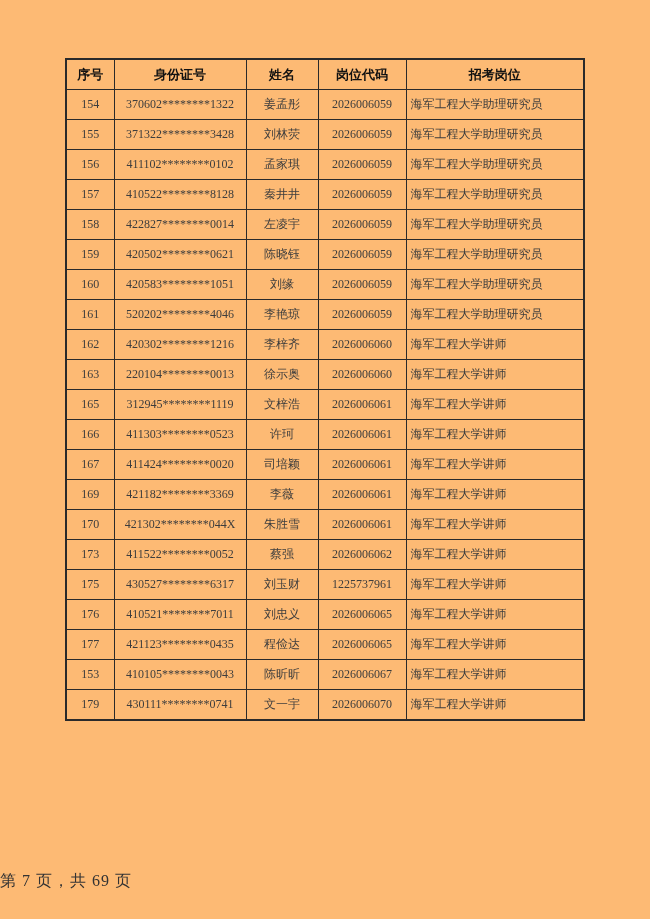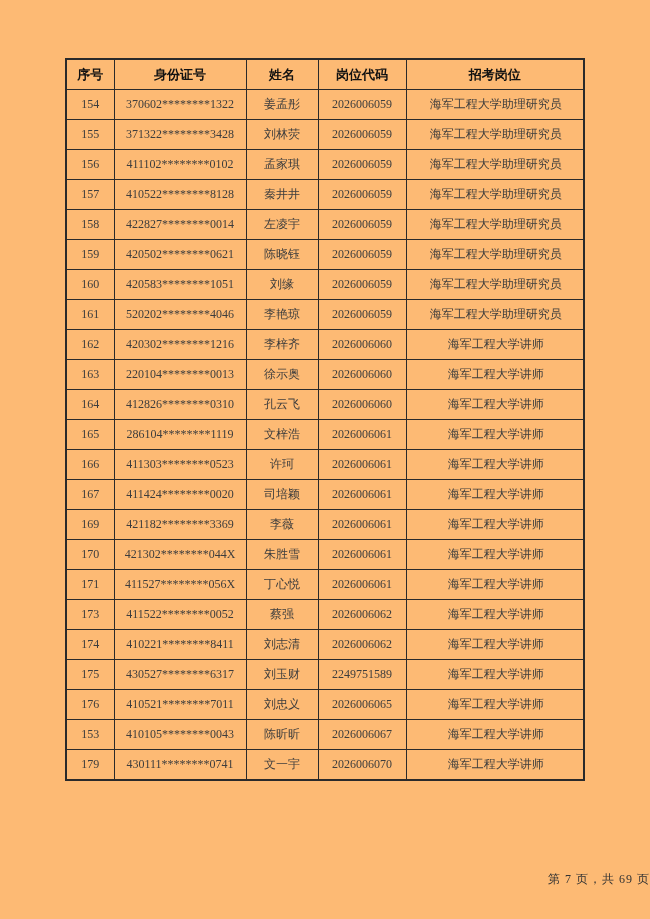--- a/index.html
+++ b/index.html
@@ -42,31 +42,31 @@
     border: 1px solid #2a2a2a;
     font-size: 12px;
     font-weight: normal;
     color: #3d3d3d;
     text-align: center;
     padding: 0 2px;
     white-space: nowrap;
     overflow: hidden;
   }
   table.roster td.col4 {
-    text-align: center;
+    text-align: left;
     padding-left: 4px;
     font-family: Liberation Mono, monospace;
   }
   .footer {
     position: absolute;
     left: 0;
     top: 871px;
     width: 100%;
-    text-align: right;
-    font-size: 12px;
+    text-align: left;
+    font-size: 16px;
     color: #333333;
     letter-spacing: 1px;
   }
 </style>
 </head>
 <body>
 
 <div class="page">
   <table class="roster">
     <colgroup>
@@ -150,29 +150,22 @@
           <td class="col4">海军工程大学讲师</td>
         </tr>
         <tr>
           <td class="col0">163</td>
           <td class="col1">220104********0013</td>
           <td class="col2">徐示奥</td>
           <td class="col3">2026006060</td>
           <td class="col4">海军工程大学讲师</td>
         </tr>
         <tr>
-          <td class="col0">164</td>
-          <td class="col1">412826********0310</td>
-          <td class="col2">孔云飞</td>
-          <td class="col3">2026006060</td>
-          <td class="col4">海军工程大学讲师</td>
-        </tr>
-        <tr>
           <td class="col0">165</td>
-          <td class="col1">286104********1119</td>
+          <td class="col1">312945********1119</td>
           <td class="col2">文梓浩</td>
           <td class="col3">2026006061</td>
           <td class="col4">海军工程大学讲师</td>
         </tr>
         <tr>
           <td class="col0">166</td>
           <td class="col1">411303********0523</td>
           <td class="col2">许珂</td>
           <td class="col3">2026006061</td>
           <td class="col4">海军工程大学讲师</td>
@@ -188,55 +181,48 @@
           <td class="col0">169</td>
           <td class="col1">421182********3369</td>
           <td class="col2">李薇</td>
           <td class="col3">2026006061</td>
           <td class="col4">海军工程大学讲师</td>
         </tr>
         <tr>
           <td class="col0">170</td>
           <td class="col1">421302********044X</td>
           <td class="col2">朱胜雪</td>
-          <td class="col3">2026006061</td>
-          <td class="col4">海军工程大学讲师</td>
-        </tr>
-        <tr>
-          <td class="col0">171</td>
-          <td class="col1">411527********056X</td>
-          <td class="col2">丁心悦</td>
           <td class="col3">2026006061</td>
           <td class="col4">海军工程大学讲师</td>
         </tr>
         <tr>
           <td class="col0">173</td>
           <td class="col1">411522********0052</td>
           <td class="col2">蔡强</td>
           <td class="col3">2026006062</td>
           <td class="col4">海军工程大学讲师</td>
         </tr>
         <tr>
-          <td class="col0">174</td>
-          <td class="col1">410221********8411</td>
-          <td class="col2">刘志清</td>
-          <td class="col3">2026006062</td>
-          <td class="col4">海军工程大学讲师</td>
-        </tr>
-        <tr>
           <td class="col0">175</td>
           <td class="col1">430527********6317</td>
           <td class="col2">刘玉财</td>
-          <td class="col3">2249751589</td>
+          <td class="col3">1225737961</td>
           <td class="col4">海军工程大学讲师</td>
         </tr>
         <tr>
           <td class="col0">176</td>
           <td class="col1">410521********7011</td>
           <td class="col2">刘忠义</td>
+          <td class="col3">2026006065</td>
+          <td class="col4">海军工程大学讲师</td>
+        </tr>
+        <tr>
+          <td class="col0">177</td>
+          <td class="col1">421123********0435</td>
+          <td class="col2">程俭达</td>
           <td class="col3">2026006065</td>
           <td class="col4">海军工程大学讲师</td>
         </tr>
         <tr>
           <td class="col0">153</td>
           <td class="col1">410105********0043</td>
           <td class="col2">陈昕昕</td>
           <td class="col3">2026006067</td>
           <td class="col4">海军工程大学讲师</td>
         </tr>

